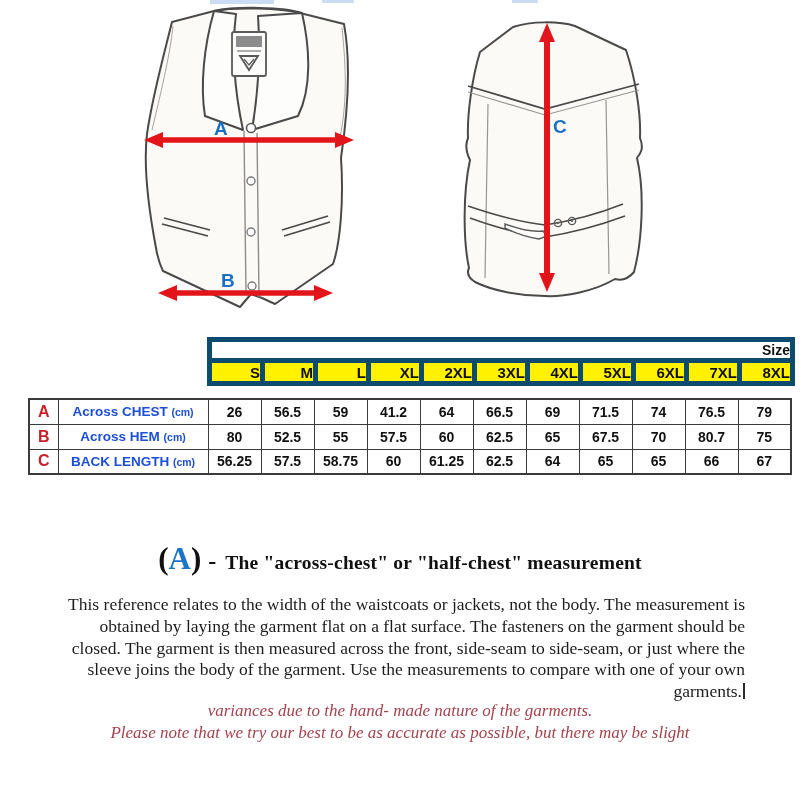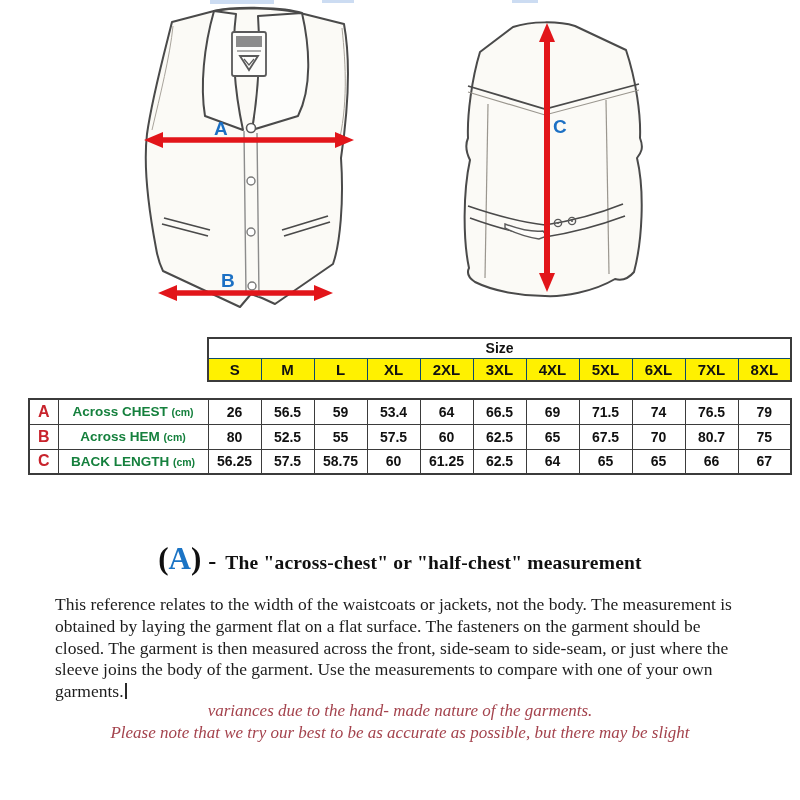--- a/index.html
+++ b/index.html
@@ -18,49 +18,49 @@
     position:absolute; color:#1c70c4; font-weight:bold; font-size:19px;
     font-family:"Liberation Sans", sans-serif;
   }
 
   
   table { border-collapse:collapse; table-layout:fixed; }
   .size-table {
     position:absolute; left:207px; top:337px; width:583px;
     border:2px solid #3b3b3b;
   }
-  .size-table td { border:1px solid #0c4a6e; text-align:center; vertical-align:middle; }
+  .size-table td { border:5px solid #0c4a6e; text-align:right; vertical-align:middle; }
   .size-title-cell { height:20px; font-size:14px; font-weight:bold; color:#111; background:#ffffff; }
   .size-cell { height:23px; font-size:15px; font-weight:bold; color:#111; background:#fff100; }
 
   .meas-table {
     position:absolute; left:28px; top:398px; width:762px;
     border:2px solid #3b3b3b;
   }
   .meas-table td { border:1px solid #3b3b3b; text-align:center; vertical-align:middle; height:25px; }
   .letter-cell { color:#c8232c; font-weight:bold; font-size:16px; }
-  .label-cell { font-weight:bold; font-size:13.5px; color:#15803d; }
+  .label-cell { font-weight:bold; font-size:13.5px; color:#1d4ed8; }
   .label-cell .unit { font-size:10.5px; font-weight:bold; }
   .value-cell { font-weight:bold; font-size:14px; color:#111; }
 
   
   .heading-row {
     position:absolute; top:541px; left:0; width:800px;
     display:flex; justify-content:center; align-items:baseline;
     font-family:"Liberation Serif", serif; color:#101010;
   }
   .paren { font-size:31px; font-weight:bold; }
   .heading-letter { font-size:31px; font-weight:bold; color:#1b74c5; }
   .heading-dash { font-size:24px; font-weight:bold; margin:0 9px 0 7px; }
   .heading-text { font-size:19.5px; font-weight:bold; letter-spacing:0.2px; }
 
   .body-par {
     position:absolute; top:594px; left:55px; width:690px;
     font-family:"Liberation Serif", serif; font-size:17.5px; line-height:21.8px;
-    color:#1c1c1c; text-align:left;
+    color:#1c1c1c; text-align:right;
   }
   .caret { display:inline-block; width:2px; height:16px; background:#2a2a2a;
            vertical-align:-2px; margin-left:1px; }
   .note {
     position:absolute; top:700px; left:40px; width:720px;
     font-family:"Liberation Serif", serif; font-style:italic;
     font-size:17px; line-height:21.5px; color:#a4434d; text-align:center;
   }
 </style>
 </head>
@@ -207,21 +207,21 @@
         <col style="width:53px">
         <col style="width:53px">
     </colgroup>
     <tbody>
         <tr>
           <td class="letter-cell">A</td>
           <td class="label-cell"><span>Across CHEST </span><span class="unit">(cm)</span></td>
           <td class="value-cell">26</td>
           <td class="value-cell">56.5</td>
           <td class="value-cell">59</td>
-          <td class="value-cell">53.4</td>
+          <td class="value-cell">41.2</td>
           <td class="value-cell">64</td>
           <td class="value-cell">66.5</td>
           <td class="value-cell">69</td>
           <td class="value-cell">71.5</td>
           <td class="value-cell">74</td>
           <td class="value-cell">76.5</td>
           <td class="value-cell">79</td>
         </tr>
         <tr>
           <td class="letter-cell">B</td>

